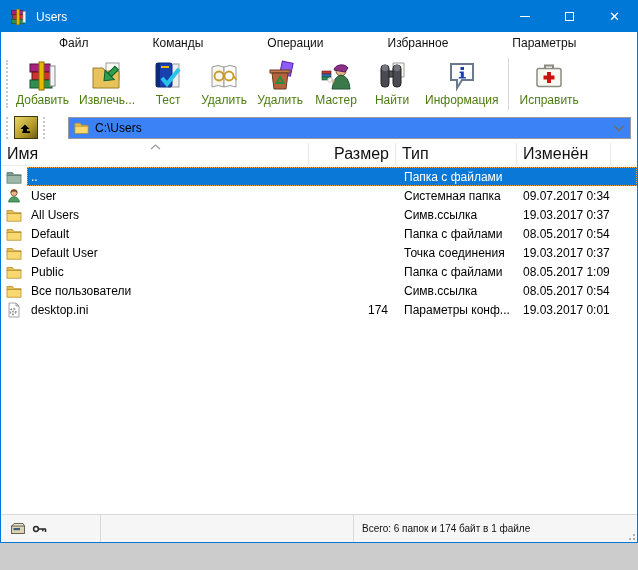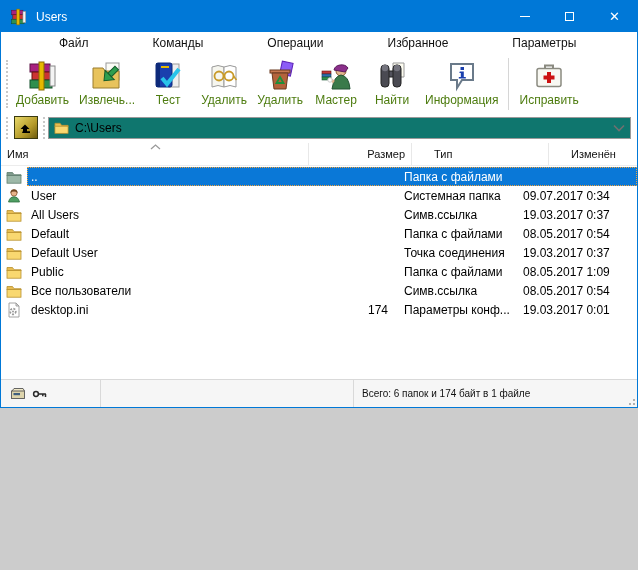--- a/index.html
+++ b/index.html
@@ -1,21 +1,21 @@
 <!DOCTYPE html>
 <html><head>
 <meta charset="utf-8">
 <style>
   * { margin:0; padding:0; box-sizing:border-box; }
   body {
     font-family: "Liberation Sans", "DejaVu Sans", sans-serif;
     background:#cccccc;
   }
   .window {
-    width:638px; height:408px;
+    width:638px; height:543px;
     border:1px solid #0078d7;
     background:#ffffff;
     display:flex; flex-direction:column;
     position:relative;
   }
   
   .titlebar {
     height:31px; background:#0078d7; color:#fff;
     display:flex; align-items:center; flex:none;
   }
@@ -51,30 +51,30 @@
     padding:0 6px 2px 3px;
   }
   .addressbar .gripper { height:22px; }
   .up-btn {
     width:24px; height:23px; margin:0 3px; flex:none;
     border:1px solid #3a3a10;
     background:linear-gradient(135deg,#e8d86a 0%, #b49a28 60%, #6e5c10 100%);
     display:flex; align-items:center; justify-content:center;
   }
   .combo {
-    flex:1; height:22px; margin-left:0;
-    border:1px solid #9a9a9a; background:#0f766e;
+    flex:1; height:22px; margin-left:20px;
+    border:1px solid #9a9a9a; background:#3b82f6;
     display:flex; align-items:center; padding:0 5px;
   }
   .combo .path-text { font-size:12px; color:#000; margin-left:6px; flex:1; }
   
   .listheader {
     height:23px; background:#ffffff; border-bottom:1px solid #ececec;
     display:grid; grid-template-columns:308px 87px 121px 94px 1fr;
-    font-size:11px; color:#111; flex:none; position:relative; align-items:center;gap:16px;
+    font-size:16px; color:#111; flex:none; position:relative; align-items:center;
   }
   .hcell { height:100%; display:flex; align-items:center; border-right:1px solid #e8e8e8; padding:0 6px; }
   .hcell.size { justify-content:flex-end; padding-right:6px; }
   .hcell.filler { border-right:none; }
   .sort-arrow { position:absolute; left:149px; top:1px; }
   
   .filelist { flex:1; background:#fff; overflow:hidden; padding-top:1px; }
   .frow { height:19px; display:flex; align-items:stretch; font-size:12px; color:#000; }
   .icon-cell { width:26px; flex:none; display:flex; align-items:center; justify-content:center; background:#fff; }
   .row-content {

